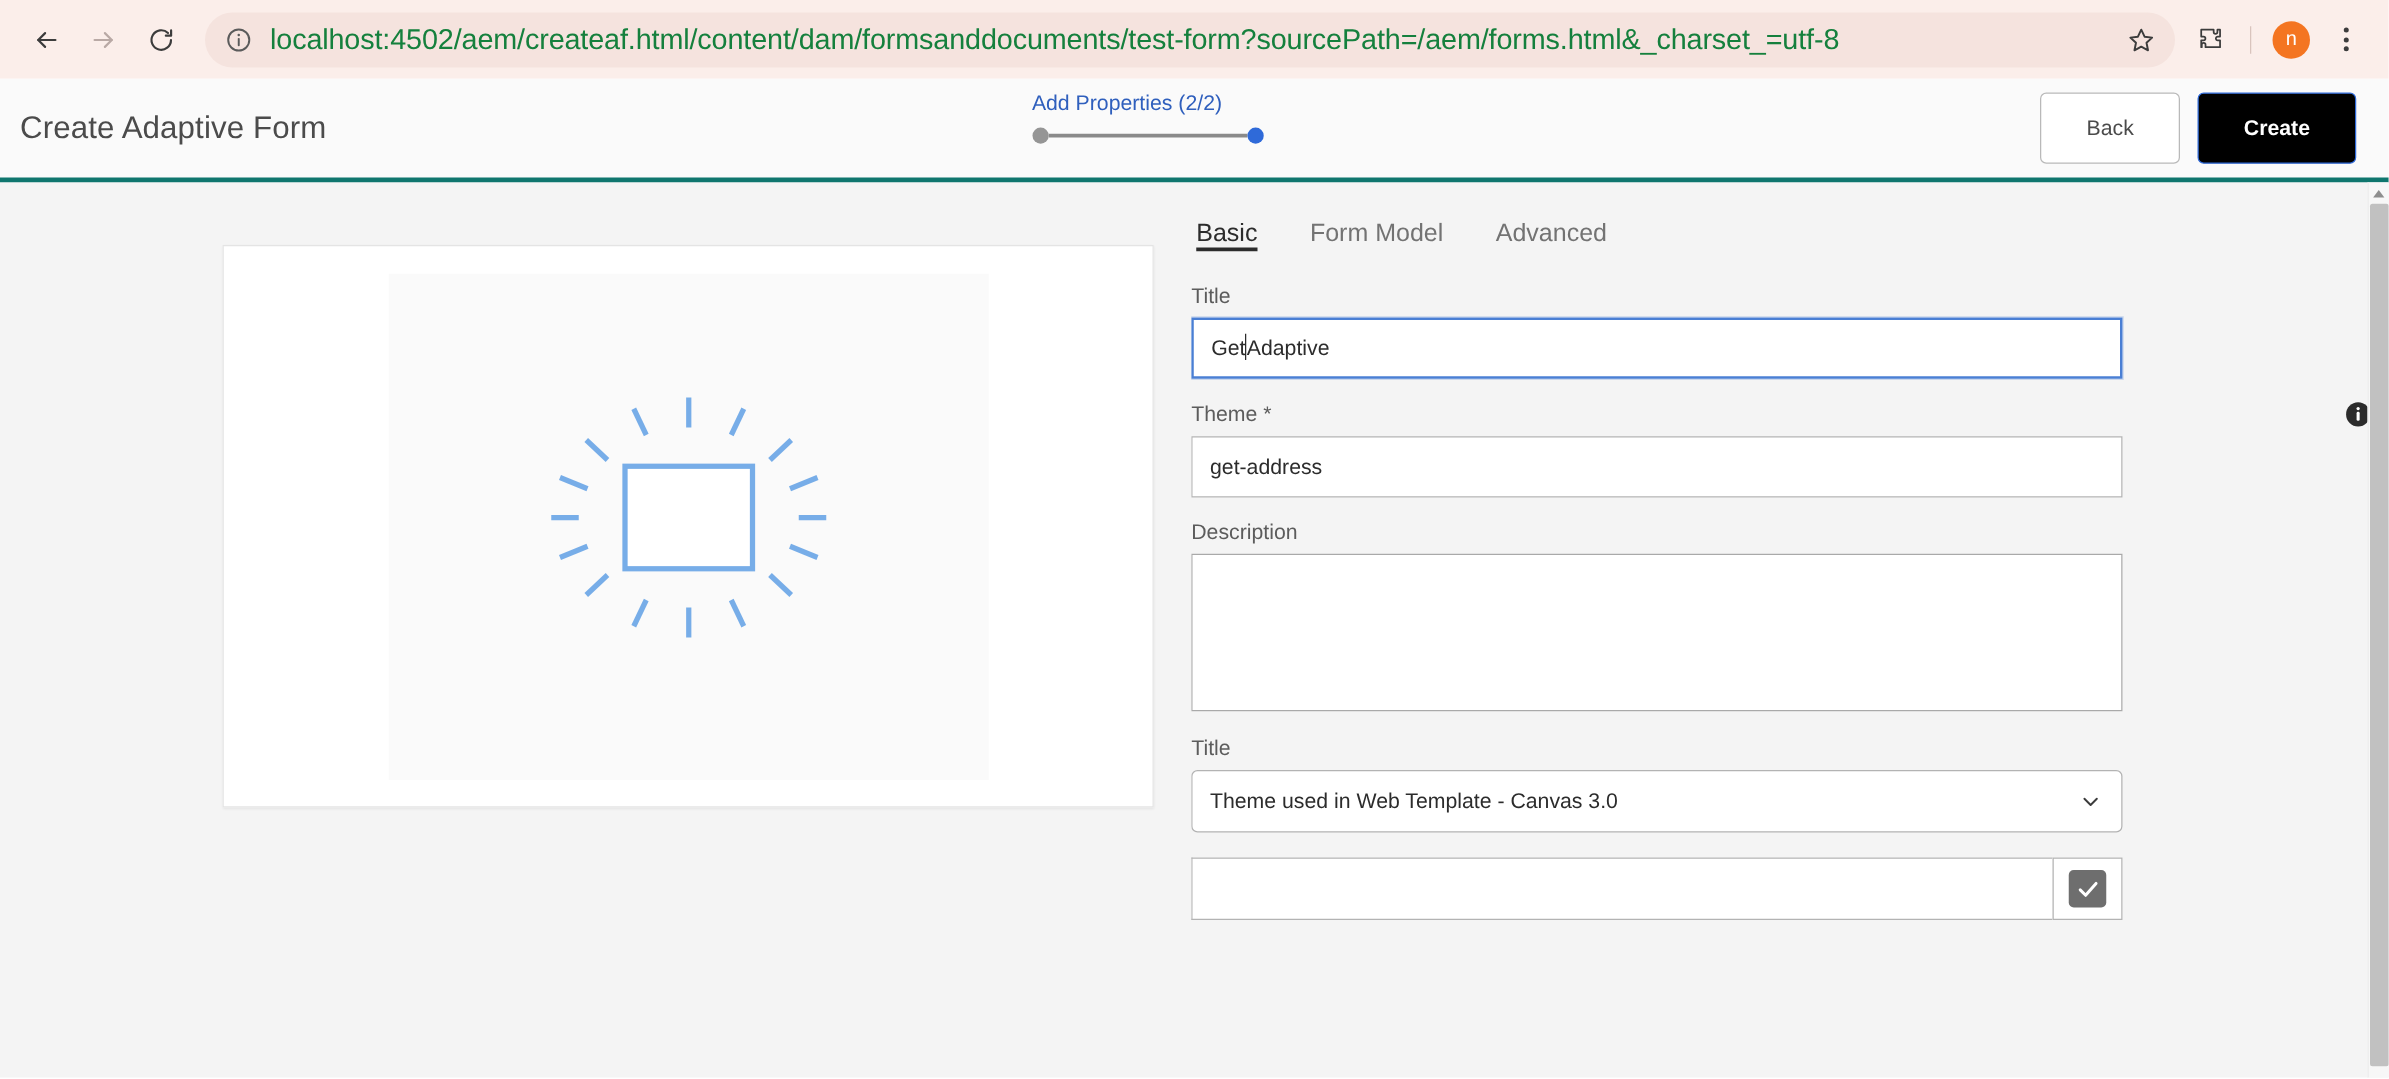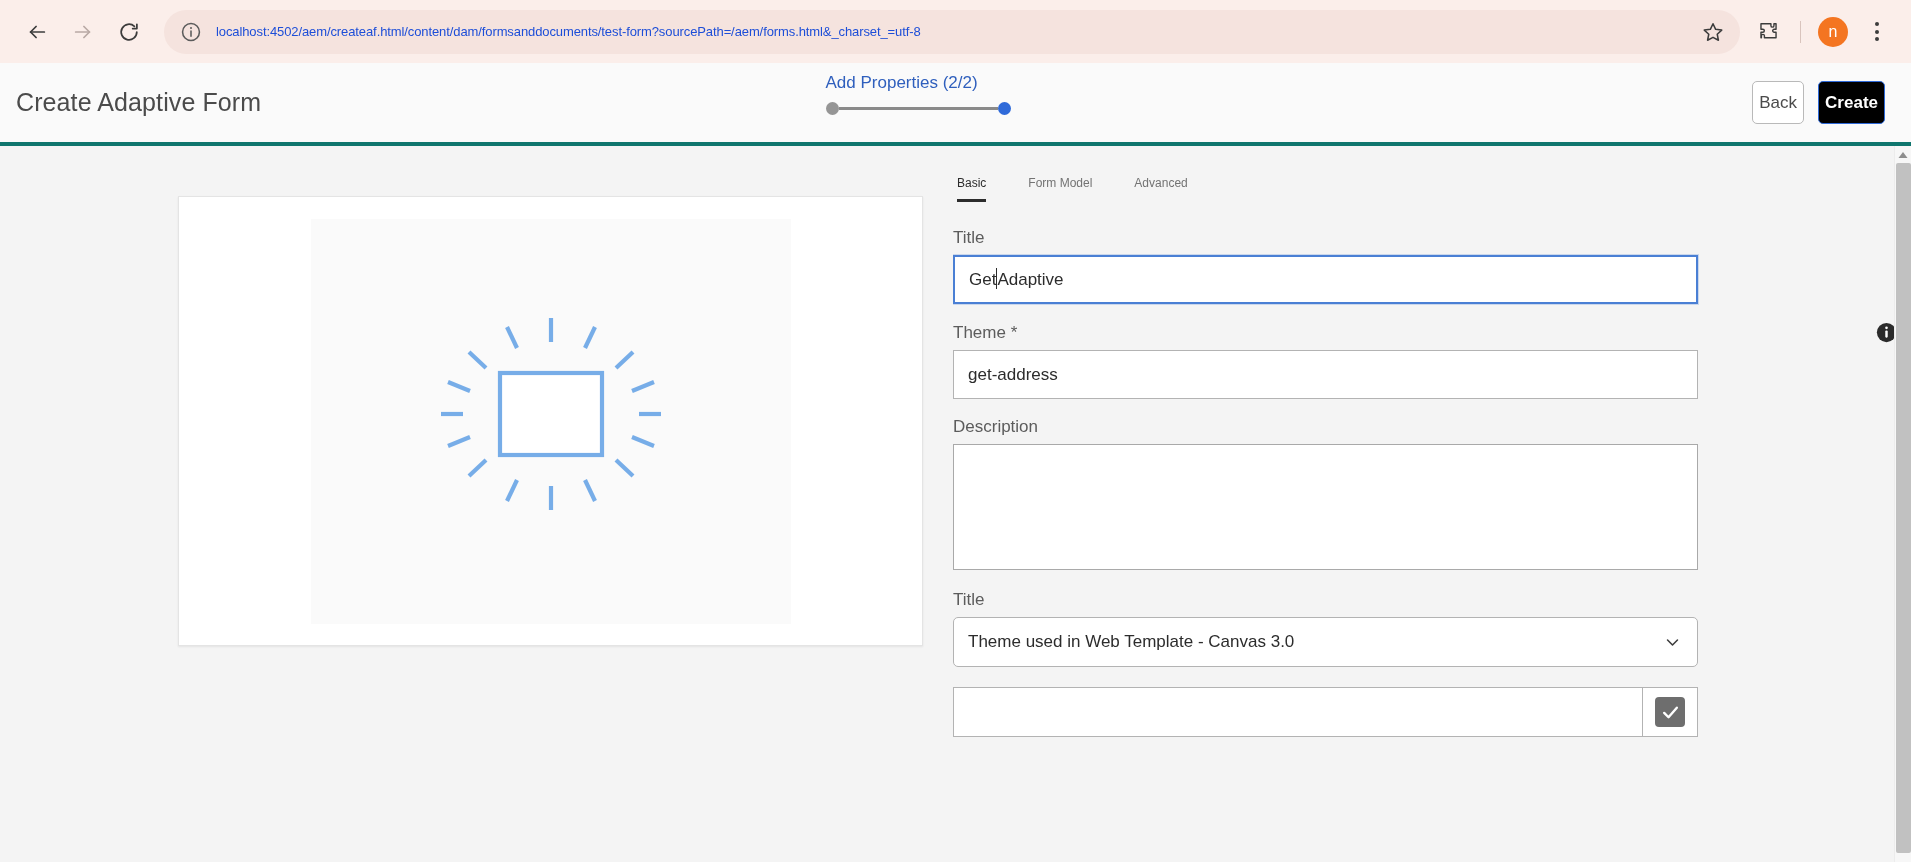--- a/index.html
+++ b/index.html
@@ -42,22 +42,22 @@
     min-width: 0;
   }
   .site-info-icon {
     width: 26px; height: 26px;
     flex: 0 0 auto;
     display: flex; align-items: center; justify-content: center;
     margin-right: 12px;
   }
   .url-text {
     flex: 1 1 auto;
-    font-size: 13px;
-    color: #1d4ed8;
+    font-size: 23px;
+    color: #15803d;
     white-space: nowrap;
     overflow: hidden;
     text-overflow: ellipsis;
     letter-spacing: -0.1px;
   }
   .star-btn {
     width: 34px; height: 34px;
     flex: 0 0 auto;
     display: flex; align-items: center; justify-content: center;
     margin-left: 6px;
@@ -146,22 +146,22 @@
   }
   .header-actions {
     margin-left: auto;
     display: flex;
     align-items: center;
     gap: 14px;
   }
   .btn {
     font-size: 17px;
     border-radius: 5px;
-    padding: 0 6px;
-    height: 43px;
+    padding: 0 36px;
+    height: 57px;
     display: flex;
     align-items: center;
     justify-content: center;
     cursor: pointer;
     white-space: nowrap;
   }
   .btn-secondary {
     background: #fff;
     border: 1px solid #b9b9b9;
     color: #4b4b4b;
@@ -213,23 +213,23 @@
     overflow: hidden;
     position: relative;
   }
   .tabs {
     display: flex;
     gap: 42px;
     padding-left: 4px;
     margin-bottom: 26px;
   }
   .tab {
-    font-size: 12px;
+    font-size: 20px;
     color: #737373;
-    padding-bottom: 12px;
+    padding-bottom: 2px;
     position: relative;
     cursor: pointer;
   }
   .tab.active {
     color: #2c2c2c;
   }
   .tab.active::after {
     content: "";
     position: absolute;
     left: 0; right: 0; bottom: 0;

